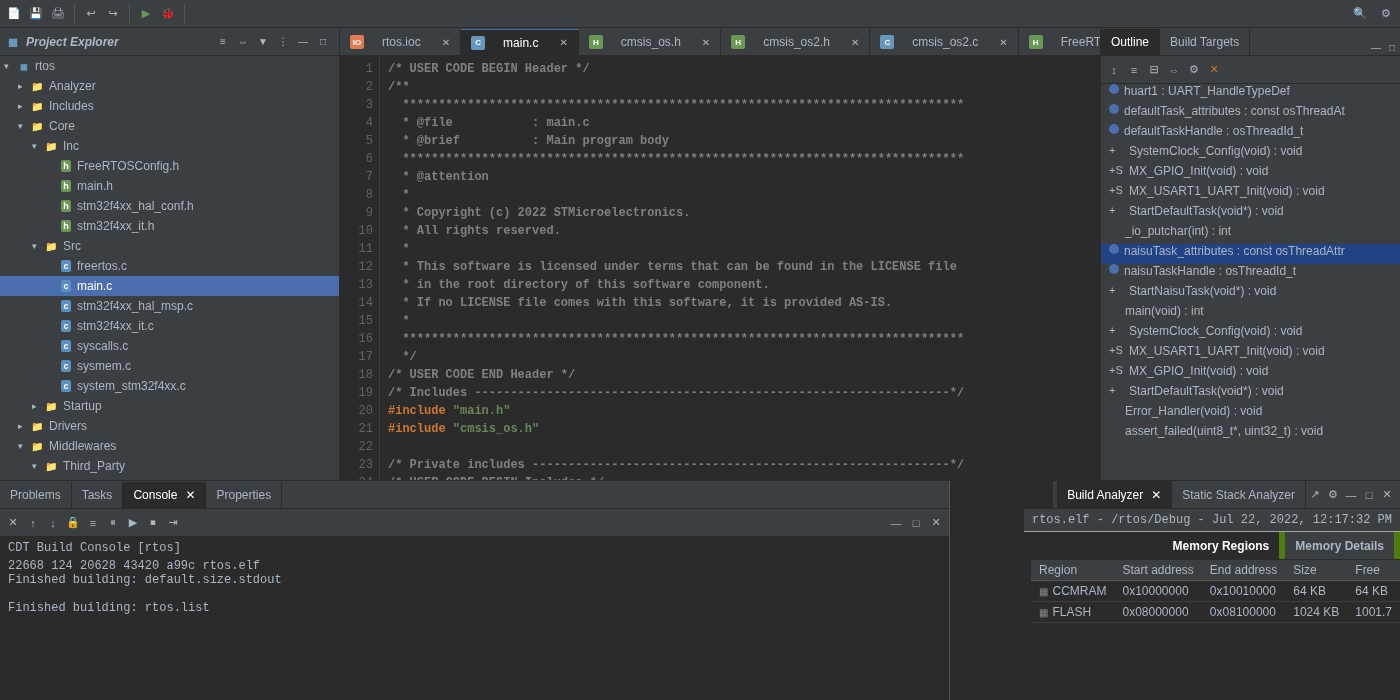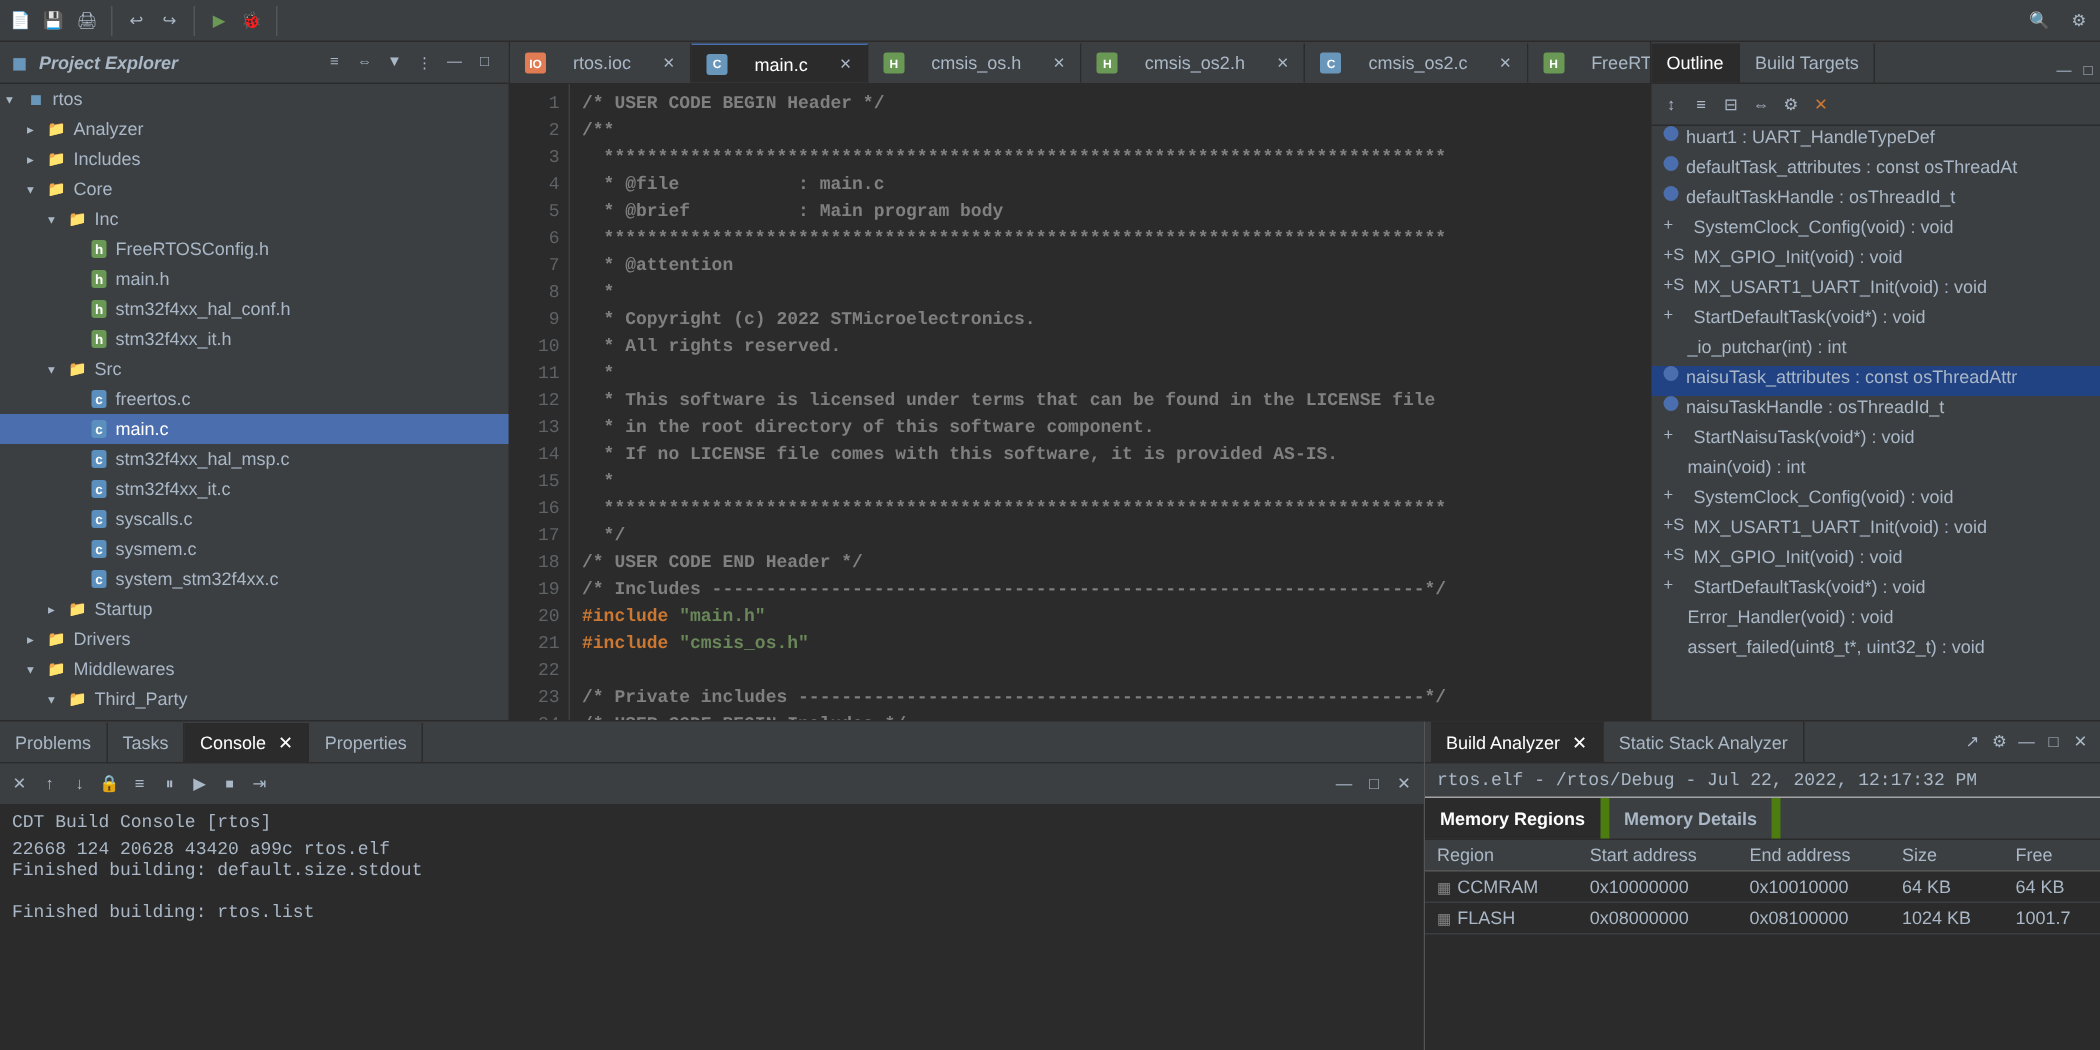--- a/index.html
+++ b/index.html
@@ -62,21 +62,21 @@
     .right-tab.active { background: #2b2b2b; color: #ffffff; }
     .outline-item { display: flex; align-items: flex-start; height: 20px; padding-left: 8px; cursor: pointer; white-space: nowrap; font-size: 12px; }
     .outline-item.highlighted { background: #214283; }
     .outline-dot { width: 10px; height: 10px; border-radius: 50%; margin-right: 5px; flex-shrink: 0; }
     .dot-blue { background: #4b6eaf; }
     .outline-text { color: #a9b7c6; }
 
     
     .bottom-area { height: 220px; background: #2b2b2b; border-top: 1px solid #2b2b2b; display: flex; flex-shrink: 0; }
     .bottom-left { flex: 1; display: flex; flex-direction: column; border-right: 1px solid #555; }
-    .bottom-right { width: 450px; display: flex; flex-direction: column; flex-shrink: 0; }
+    .bottom-right { width: 450px; display: flex; flex-direction: column; flex-shrink: 0; align-items: flex-end; }
     .bottom-tab-bar { height: 28px; background: #3c3f41; border-bottom: 1px solid #2b2b2b; display: flex; align-items: flex-end; }
     .bottom-tab { height: 26px; padding: 0 10px; display: flex; align-items: center; gap: 4px; font-size: 12px; cursor: pointer; color: #a9b7c6; border-right: 1px solid #2b2b2b; }
     .bottom-tab.active { background: #2b2b2b; color: #ffffff; }
     .console-content { flex: 1; overflow-y: auto; padding: 4px 8px; font-family: 'Courier New', monospace; font-size: 12px; color: #a9b7c6; background: #2b2b2b; }
     .console-content::-webkit-scrollbar { width: 8px; }
     .console-content::-webkit-scrollbar-track { background: #2b2b2b; }
     .console-content::-webkit-scrollbar-thumb { background: #555; }
     .console-toolbar { height: 28px; display: flex; align-items: center; padding: 0 4px; gap: 2px; background: #3c3f41; border-bottom: 1px solid #2b2b2b; }
     .console-btn { width: 18px; height: 18px; background: none; border: none; color: #a9b7c6; cursor: pointer; display: flex; align-items: center; justify-content: center; font-size: 11px; }
 

